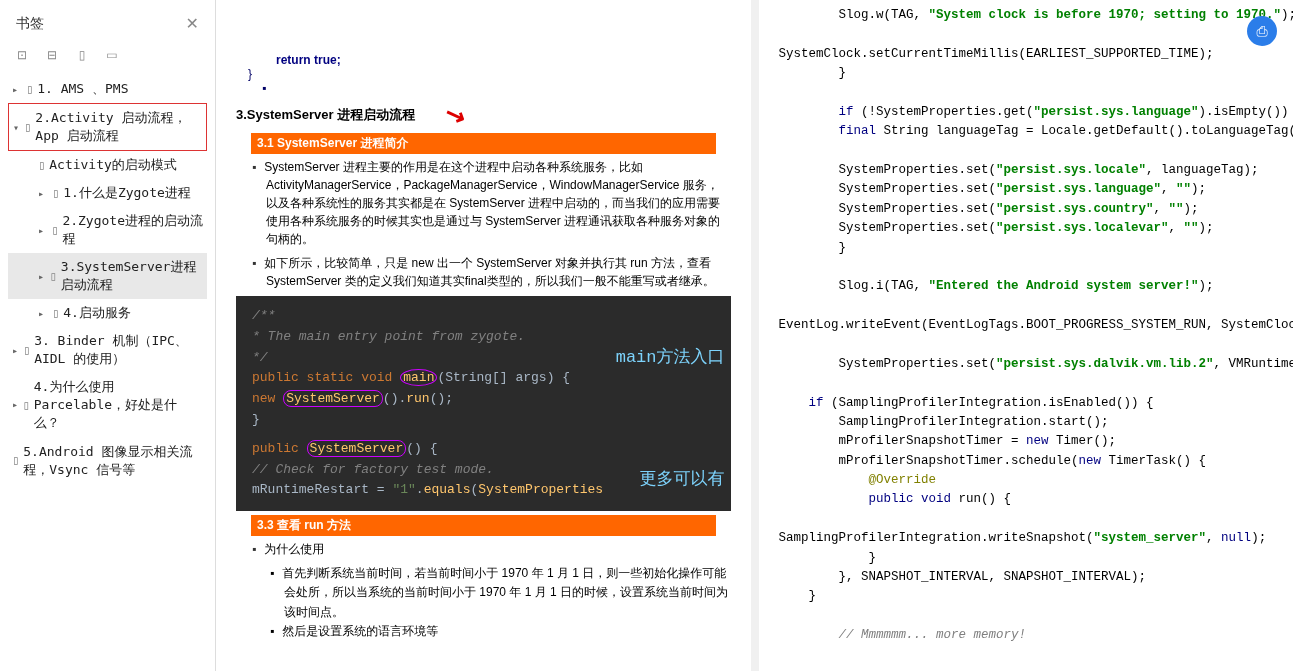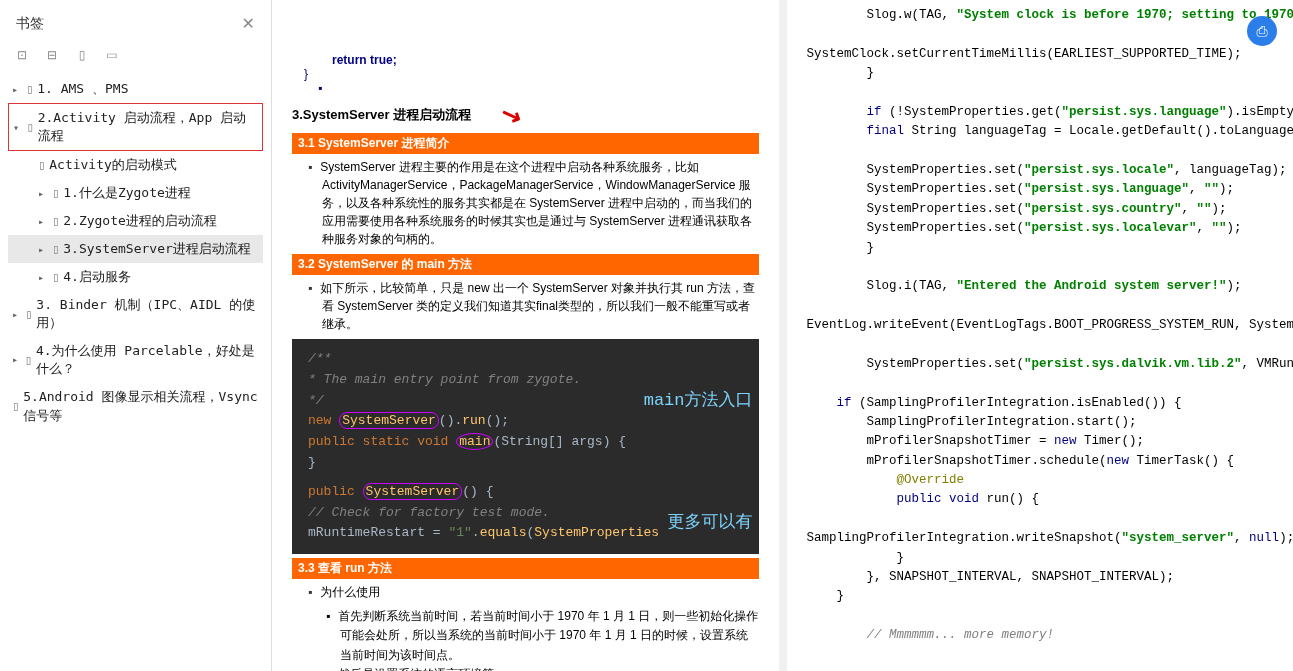--- a/index.html
+++ b/index.html
@@ -1,37 +1,37 @@
 <!DOCTYPE html>
 <html><head>
 <meta charset="utf-8">
 <style>
 * { margin: 0; padding: 0; box-sizing: border-box; }
 body { font-family: "Microsoft YaHei", Arial, sans-serif; font-size: 12px; background: #fff; display: flex; height: 671px; width: 1293px; overflow: hidden; }
-.sidebar { width: 272px; border-right: 1px solid #ddd; padding: 10px 8px; overflow-y: auto; }
+.sidebar { width: 216px; border-right: 1px solid #ddd; padding: 10px 8px; overflow-y: auto; }
 .sidebar-header { display: flex; justify-content: space-between; align-items: center; padding: 4px 8px 10px 8px; }
 .sidebar-title { font-size: 14px; color: #333; }
 .close-x { color: #888; font-size: 16px; cursor: pointer; }
 .toolbar { display: flex; gap: 14px; padding: 4px 6px 12px 6px; color: #888; }
 .toolbar span { width: 16px; height: 16px; display: inline-flex; align-items: center; justify-content: center; }
 .tree { list-style: none; }
 .tree li { padding: 5px 4px; display: flex; align-items: center; gap: 4px; cursor: pointer; font-family: monospace, "Microsoft YaHei"; font-size: 13px; color: #222; }
 .tree li .arrow { width: 10px; color: #666; font-size: 10px; }
 .tree li .bk { color: #888; font-size: 12px; }
 .tree li.sel { border: 1px solid #d33; }
 .tree li.hi { background: #e8e8e8; }
 .tree li.child { padding-left: 30px; }
 .tree li.wrap { white-space: normal; line-height: 1.4; }
 .content { flex: 1; display: flex; overflow: hidden; }
 .page { flex: 1; padding: 6px 20px; overflow: hidden; font-size: 12px; }
 .page.left { border-right: 8px solid #f0f0f0; }
 .code-top { font-family: Liberation Sans, sans-serif; color: #006; margin-left: 40px; margin-bottom: 4px; margin-top: 47px; }
 .heading3 { font-weight: bold; font-size: 13px; margin: 6px 0 4px 0; display: flex; align-items: center; }
 .arrow-red { color: #d00; font-size: 24px; transform: rotate(-20deg); display: inline-block; margin-left: 30px; }
-.orange-bar { background: #ff6600; color: #fff; font-weight: bold; padding: 2px 6px; font-size: 12px; margin: 4px 0; }
+.orange-bar { background: #ff6600; color: #fff; font-weight: bold; padding: 2px 6px; font-size: 12px; margin: 4px 15px; }
 .bullet { margin: 4px 0 6px 30px; line-height: 1.5; font-size: 12px; }
 .bullet::before { content: "▪"; margin-right: 8px; margin-left: -14px; color: #333; }
 .dark-code { background: #2b2b2b; color: #a9b7c6; font-family: "Courier New", monospace; padding: 10px 16px; margin: 4px 0; line-height: 1.6; position: relative; font-size: 13px; }
 .dark-code .cmt { color: #808080; font-style: italic; }
 .dark-code .kw { color: #cc7832; }
 .dark-code .mth { color: #ffc66d; }
 .dark-code .str { color: #6a8759; }
 .dark-code .hl { color: #ffc66d; }
 .dark-code .ring { border: 1px solid #c0f; border-radius: 50%/50%; padding: 0 2px; }
 .dark-code .ring2 { border: 1px solid #c0f; border-radius: 8px; padding: 0 2px; }
@@ -117,30 +117,29 @@
       <div><span style="color:#000080;font-weight:bold">return true;</span></div>
       <div style="margin-left:-28px">}</div>
       <div style="margin-left:-14px">▪</div>
     </div>
     <div class="heading3">
       <span>3.SystemServer 进程启动流程</span>
       <span class="arrow-red">↘</span>
     </div>
     <div class="orange-bar">3.1 SystemServer 进程简介</div>
     <div class="bullet">SystemServer 进程主要的作用是在这个进程中启动各种系统服务，比如ActivityManagerService，PackageManagerService，WindowManagerService 服务，以及各种系统性的服务其实都是在 SystemServer 进程中启动的，而当我们的应用需要使用各种系统服务的时候其实也是通过与 SystemServer 进程通讯获取各种服务对象的句柄的。</div>
-    <div class="orange-bar">3.2 SystemServer 的 main 方法</div>
     <div class="bullet">如下所示，比较简单，只是 new 出一个 SystemServer 对象并执行其 run 方法，查看 SystemServer 类的定义我们知道其实final类型的，所以我们一般不能重写或者继承。</div>
     <div class="dark-code">
       <span class="note" style="top:48px">main方法入口</span>
       <span class="note" style="top:170px">更多可以有</span>
       <div class="cmt">/**</div>
       <div class="cmt"> * The main entry point from zygote.</div>
       <div class="cmt"> */</div>
+      <div><span class="kw">public static void </span><span class="hl ring">main</span><span>(String[] args) {</span></div>
       <div><span class="kw">    new </span><span class="hl ring2">SystemServer</span><span>().</span><span class="mth">run</span><span>();</span></div>
-      <div><span class="kw">public static void </span><span class="hl ring">main</span><span>(String[] args) {</span></div>
       <div>}</div>
       <div style="height:8px"></div>
       <div><span class="kw">public </span><span class="hl ring2">SystemServer</span><span>() {</span></div>
       <div class="cmt">    // Check for factory test mode.</div>
       <div><span>    mRuntimeRestart = </span><span class="str">"1"</span><span>.</span><span class="mth">equals</span><span>(</span><span class="hl">SystemProperties</span></div>
     </div>
     <div class="orange-bar">3.3 查看 run 方法</div>
     <div class="bullet">为什么使用</div>
     <div class="subind">首先判断系统当前时间，若当前时间小于 1970 年 1 月 1 日，则一些初始化操作可能会处所，所以当系统的当前时间小于 1970 年 1 月 1 日的时候，设置系统当前时间为该时间点。</div>
     <div class="subind">然后是设置系统的语言环境等</div>

